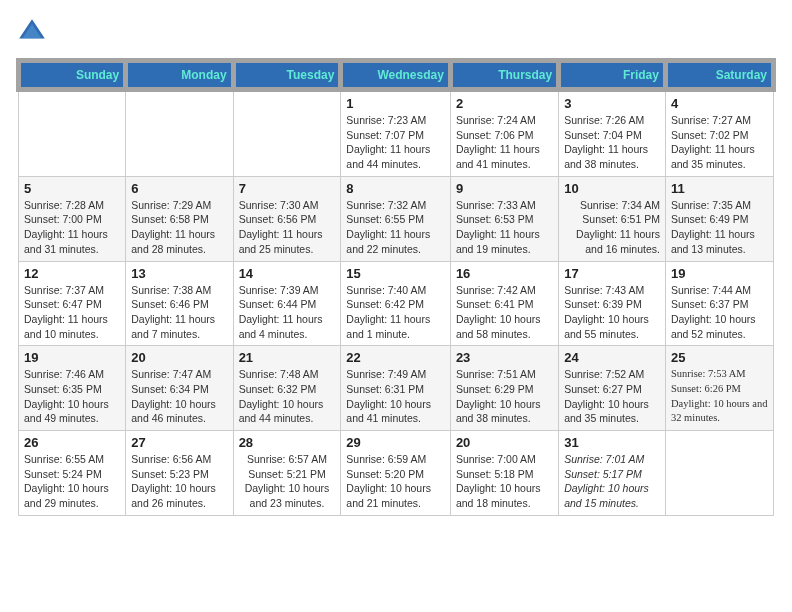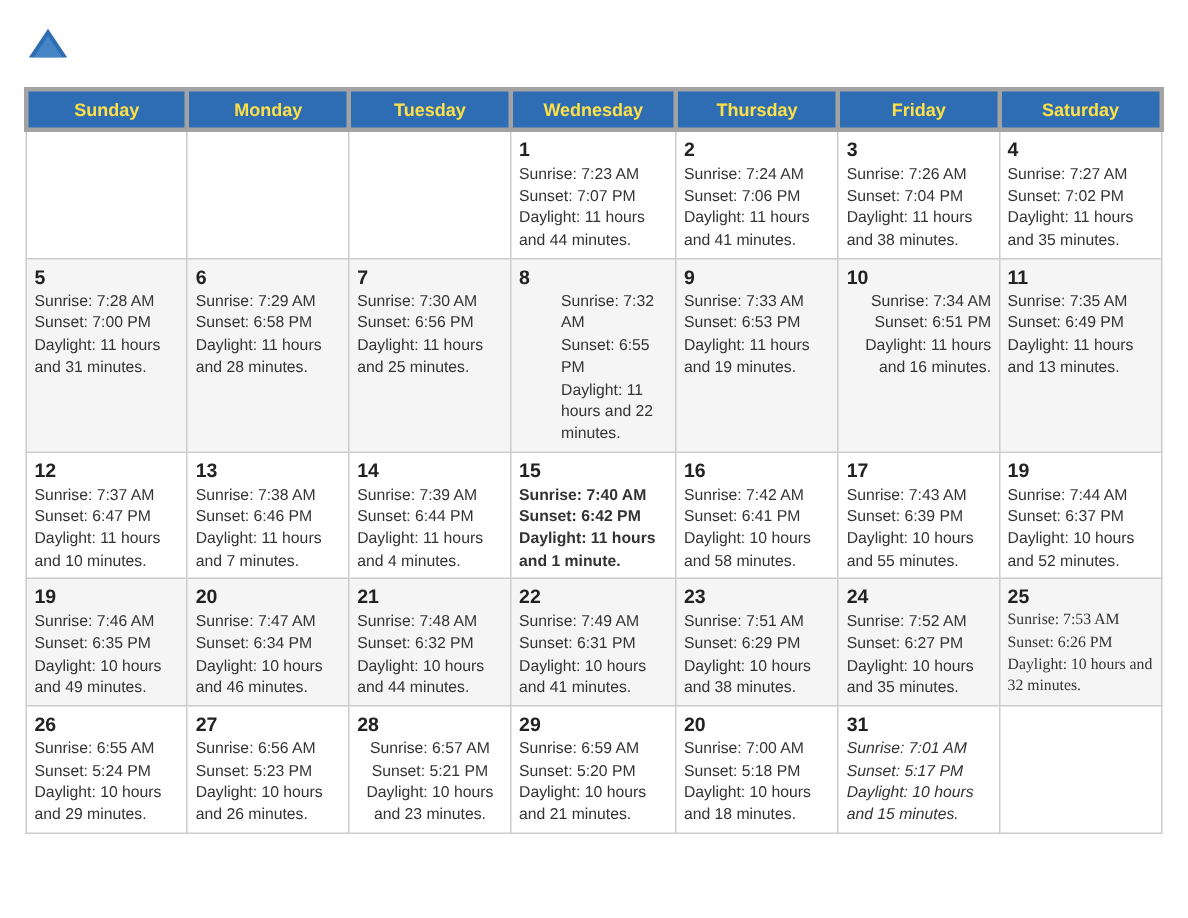--- a/index.html
+++ b/index.html
@@ -52,26 +52,26 @@
       font-size: 16px;
       color: #555;
     }
     .calendar {
       width: 100%;
       border-collapse: collapse;
       font-size: 11px;
     }
     .calendar thead tr th {
       background-color: #2e6db4;
-      color: #fde047;
+      color: #5eead4;
       padding: 5px 4px;
-      text-align: center;
+      text-align: right;
       font-size: 12px;
       font-weight: bold;
-      border: 3px solid #a3a3a3;
+      border: 5px solid #a3a3a3;
     }
     .calendar tbody tr td {
       vertical-align: top;
       border: 1px solid #ccc;
       padding: 4px 5px;
       width: 113px;
       min-height: 80px;
       background: #fff;
     }
     .calendar tbody tr:nth-child(even) td {
@@ -168,21 +168,21 @@
 Daylight: 11 hours and 28 minutes.</div>
         </td>
         <td>
           <div class="day-number">7</div>
           <div class="day-info" style="white-space: pre-line;">Sunrise: 7:30 AM
 Sunset: 6:56 PM
 Daylight: 11 hours and 25 minutes.</div>
         </td>
         <td>
           <div class="day-number">8</div>
-          <div class="day-info" style="white-space: pre-line; margin-left: 28px;">Sunrise: 7:32 AM
+          <div class="day-info" style="white-space: pre-line;">Sunrise: 7:32 AM
 Sunset: 6:55 PM
 Daylight: 11 hours and 22 minutes.</div>
         </td>
         <td>
           <div class="day-number">9</div>
           <div class="day-info" style="white-space: pre-line;">Sunrise: 7:33 AM
 Sunset: 6:53 PM
 Daylight: 11 hours and 19 minutes.</div>
         </td>
         <td>
@@ -212,21 +212,21 @@
 Daylight: 11 hours and 7 minutes.</div>
         </td>
         <td>
           <div class="day-number">14</div>
           <div class="day-info" style="white-space: pre-line;">Sunrise: 7:39 AM
 Sunset: 6:44 PM
 Daylight: 11 hours and 4 minutes.</div>
         </td>
         <td>
           <div class="day-number">15</div>
-          <div class="day-info" style="white-space: pre-line; font-weight: bold;">Sunrise: 7:40 AM
+          <div class="day-info" style="white-space: pre-line;">Sunrise: 7:40 AM
 Sunset: 6:42 PM
 Daylight: 11 hours and 1 minute.</div>
         </td>
         <td>
           <div class="day-number">16</div>
           <div class="day-info" style="white-space: pre-line;">Sunrise: 7:42 AM
 Sunset: 6:41 PM
 Daylight: 10 hours and 58 minutes.</div>
         </td>
         <td>

